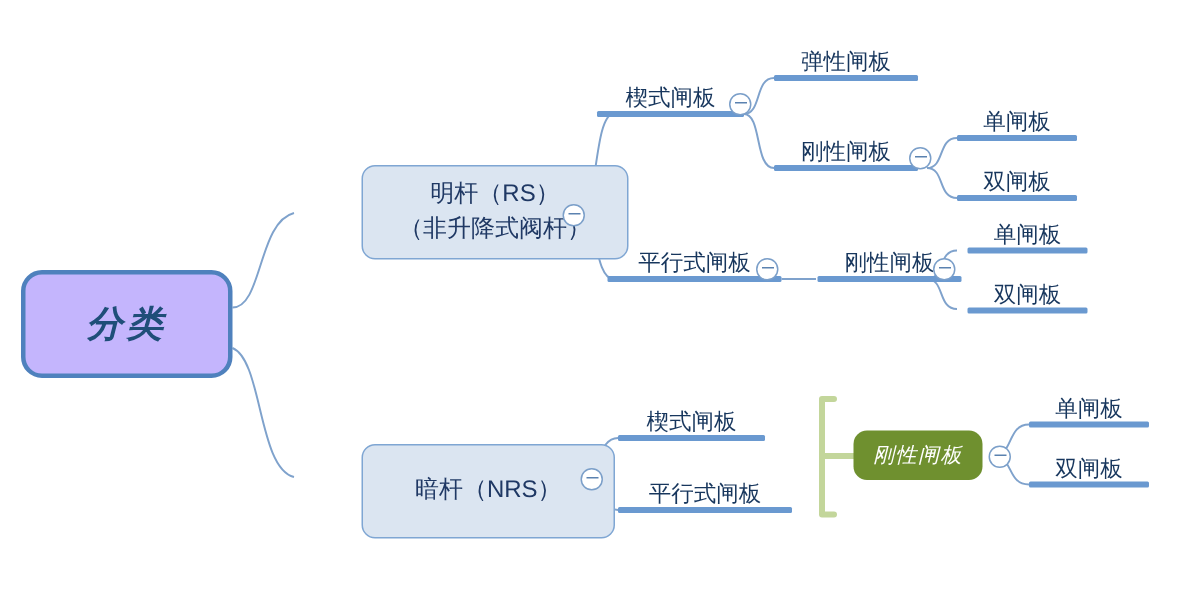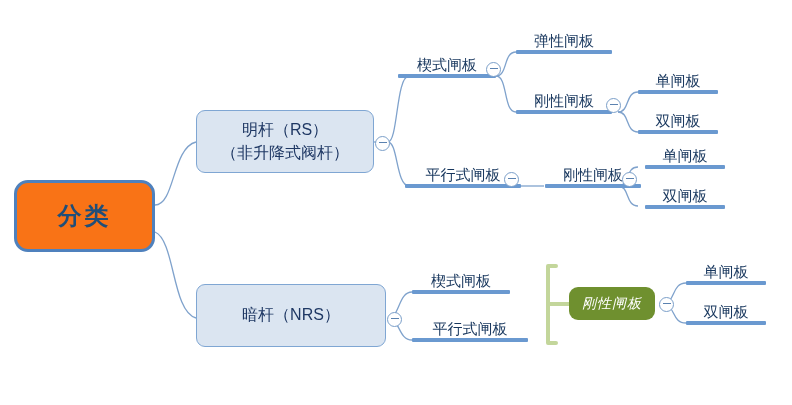--- a/index.html
+++ b/index.html
@@ -8,40 +8,42 @@
     font-family:"Liberation Sans","DejaVu Sans",sans-serif;
     overflow:hidden;position:relative;
   }
   #canvas{position:absolute;left:0;top:0;width:792px;height:405px;}
   svg.layer{position:absolute;left:0;top:0;width:792px;height:405px;pointer-events:none;}
 
   
   .root-node{
     position:absolute;
     box-sizing:border-box;
-    background:#f97316;
+    background:#c4b5fd;
     border:3px solid #4f81bd;
     border-radius:14px;
     display:flex;align-items:center;justify-content:center;
     color:#1f4e79;
     font-weight:bold;
     letter-spacing:3px;
+    font-style:italic;
   }
 
   
   .box-node{
     position:absolute;
     box-sizing:border-box;
     background:#dbe5f1;
     border:1.6px solid #7fa6d3;
     border-radius:9px;
     display:flex;flex-direction:column;
     align-items:center;justify-content:center;
     color:#1f3864;
     line-height:1.42;
+    margin-left:45px;
   }
   .box-node .l{white-space:nowrap;}
 
   
   .text-node{
     position:absolute;
     box-sizing:border-box;
     color:#17365d;
     white-space:nowrap;
     text-align:center;
@@ -124,21 +126,21 @@
   <div class="root-node" style="left:14px;top:180px;width:141px;height:72px;font-size:24px;">
     <span>分类</span>
   </div>
 
   <div class="box-node" style="left:196px;top:110px;width:178px;height:63px;font-size:16px;">
     <span class="l">明杆（RS）</span>
     <span class="l">（非升降式阀杆）</span>
   </div>
   <div class="collapse" style="left:375px;top:136px;"></div>
 
-  <div class="box-node" style="left:196px;top:284px;width:190px;height:63px;font-size:16px;">
+  <div class="box-node" style="left:196px;top:296px;width:169px;height:63px;font-size:16px;">
     <span class="l">暗杆（NRS）</span>
   </div>
   <div class="collapse" style="left:387px;top:312px;"></div>
 
   <div class="text-node" style="left:398px;top:56px;width:98px;height:22px;font-size:15px;">
     <span class="tx">楔式闸板</span>
     <span class="bar"></span>
   </div>
   <div class="collapse" style="left:486px;top:62px;"></div>
 

